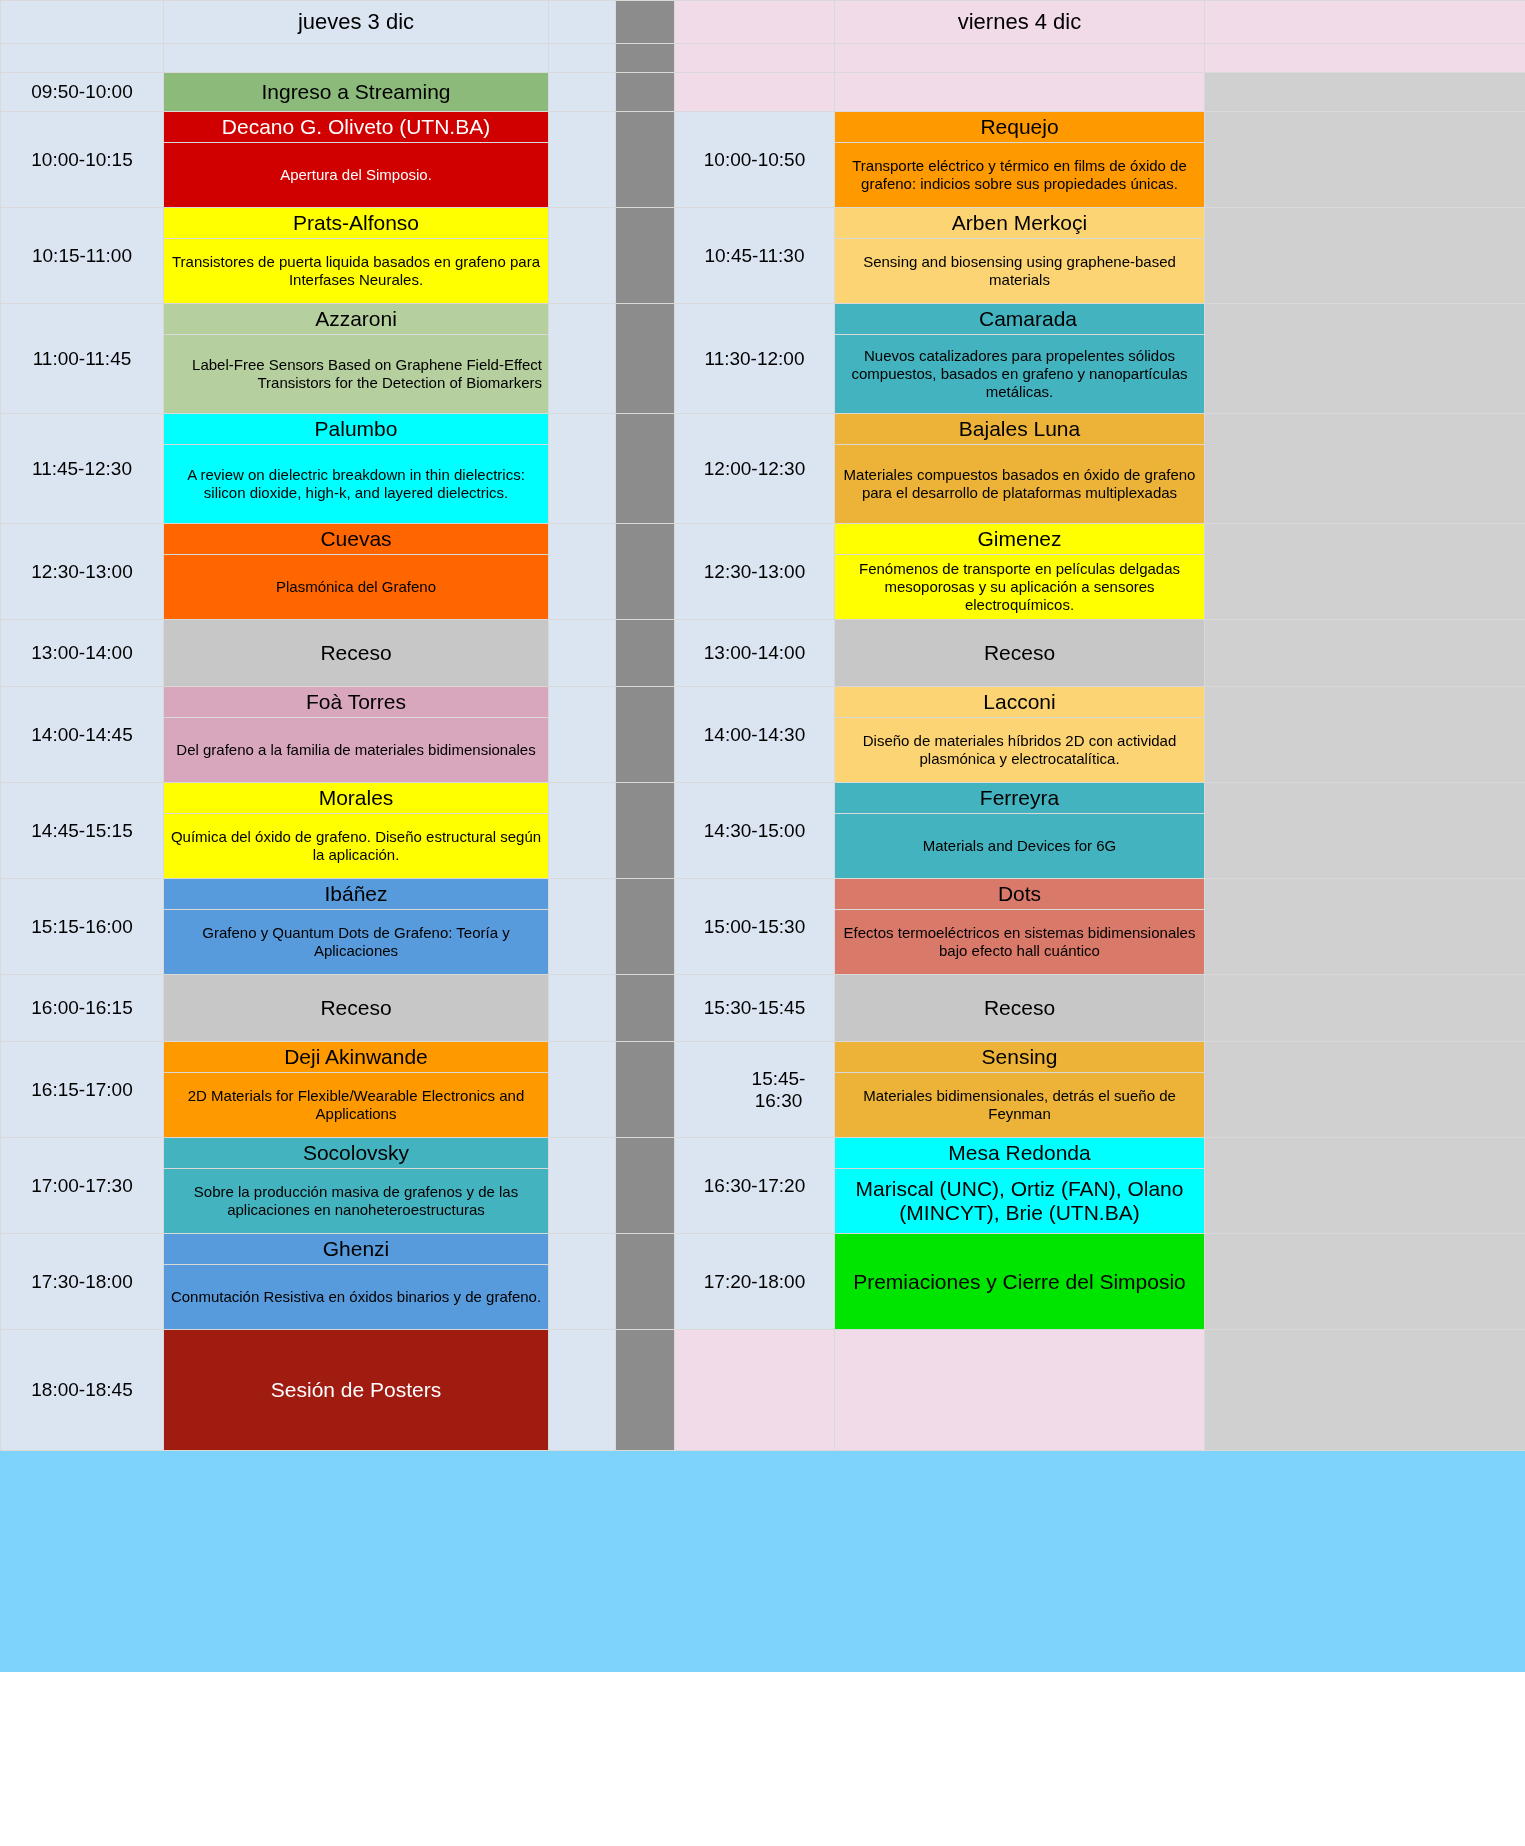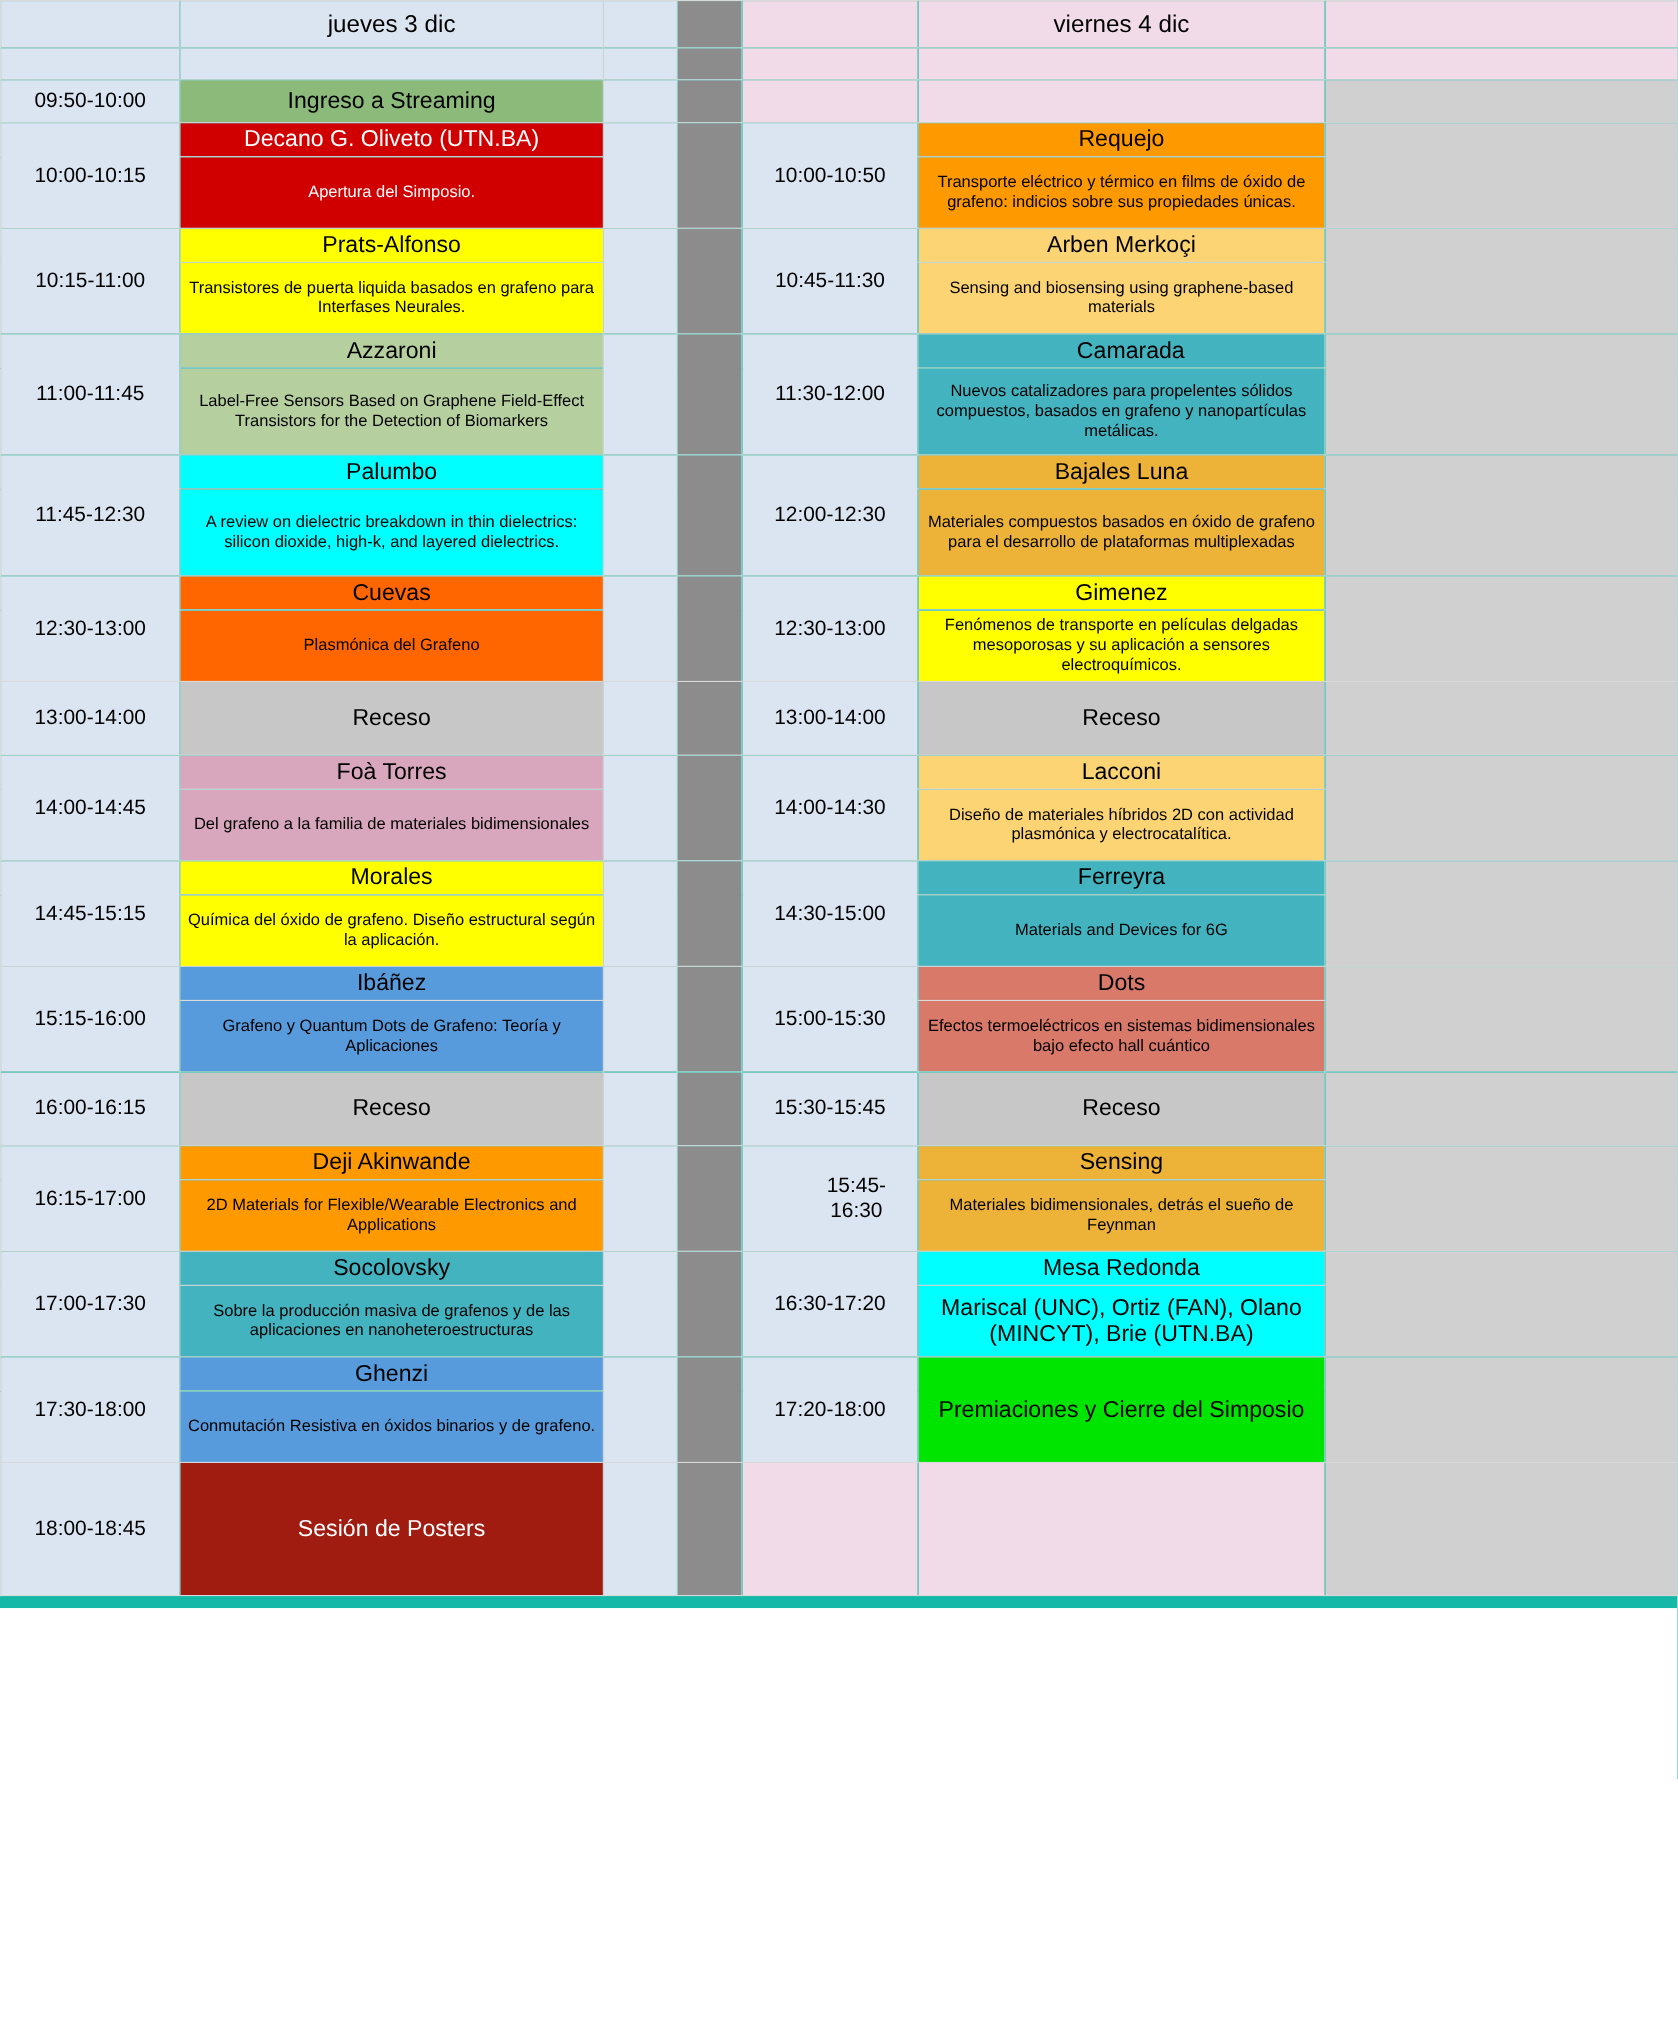--- a/index.html
+++ b/index.html
@@ -1,17 +1,17 @@
 <!DOCTYPE html>
 <html><head>
 <meta charset="utf-8">
 <style>
   html,body{margin:0;padding:0;background:#ffffff;}
   body{font-family:"Liberation Sans",sans-serif;}
-  #sheet{width:1525px;height:1462px;position:relative;overflow:hidden;background:#14b8a6;}
+  #sheet{width:1525px;height:1672px;position:relative;overflow:hidden;background:#7dd3fc;}
   table.grid{border-collapse:collapse;table-layout:fixed;width:1525px;}
   table.grid td{
     border:1px solid #d9d9d9;
     padding:0;
     vertical-align:middle;
     text-align:center;
     overflow:hidden;
   }
   
   col.c-time-l{width:163px;}
@@ -226,21 +226,21 @@
             <div class="cell " style="font-size: 19px;">11:30-12:00</div>
           </td>
           <td style="height: 30px; background: rgb(67, 179, 191); padding-left: 17px;">
             <div class="cell speaker" style="color: rgb(0, 0, 0); font-size: 21px;">Camarada</div>
           </td>
           <td rowspan="2" class="tailgray" style="height: 30px;">
             <div class="cell "></div>
           </td>
         </tr>
         <tr>
-          <td style="height: 78px; background: rgb(182, 207, 158);">
+          <td style="height: 78px; background: rgb(182, 207, 158); text-align: right;">
             <div class="cell talk" style="color: rgb(0, 0, 0); font-size: 15px;">Label-Free Sensors Based on Graphene Field-Effect Transistors for the Detection of Biomarkers</div>
           </td>
           <td style="height: 78px; background: rgb(67, 179, 191);">
             <div class="cell talk" style="color: rgb(0, 0, 0); font-size: 15px;">Nuevos catalizadores para propelentes sólidos compuestos, basados en grafeno y nanopartículas metálicas.</div>
           </td>
         </tr>
         <tr>
           <td rowspan="2" class="timecell" style="height: 30px;">
             <div class="cell " style="font-size: 19px;">11:45-12:30</div>
           </td>

